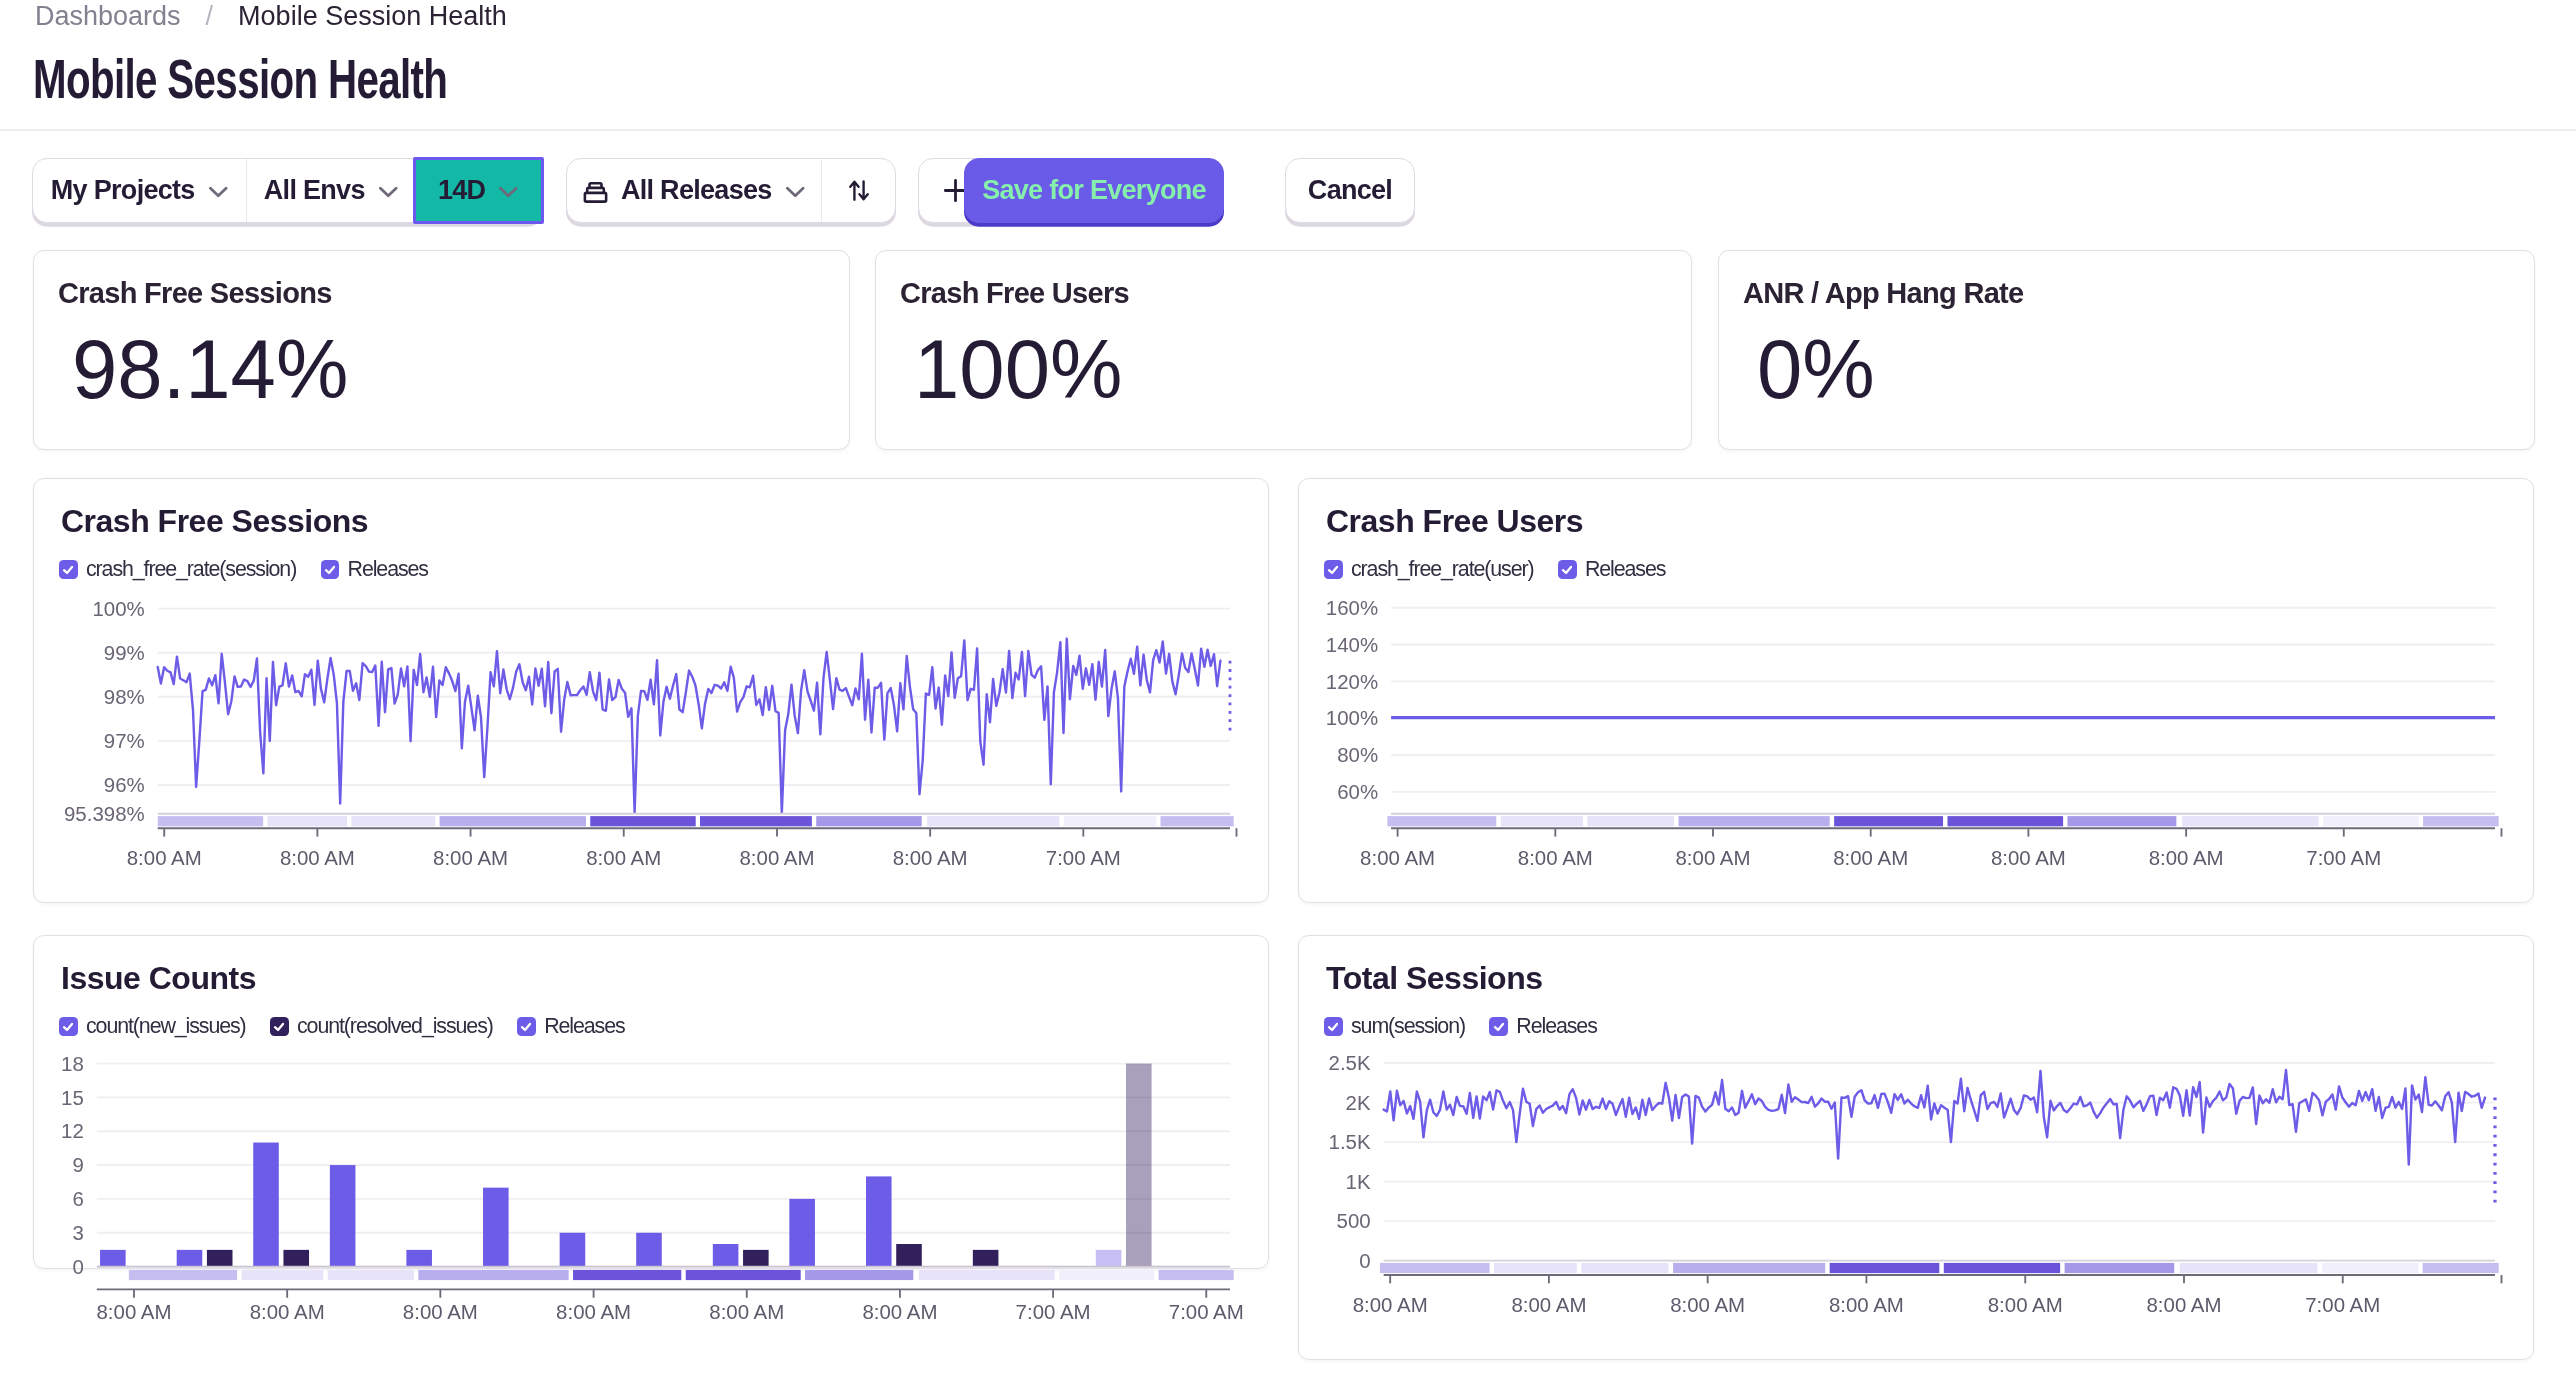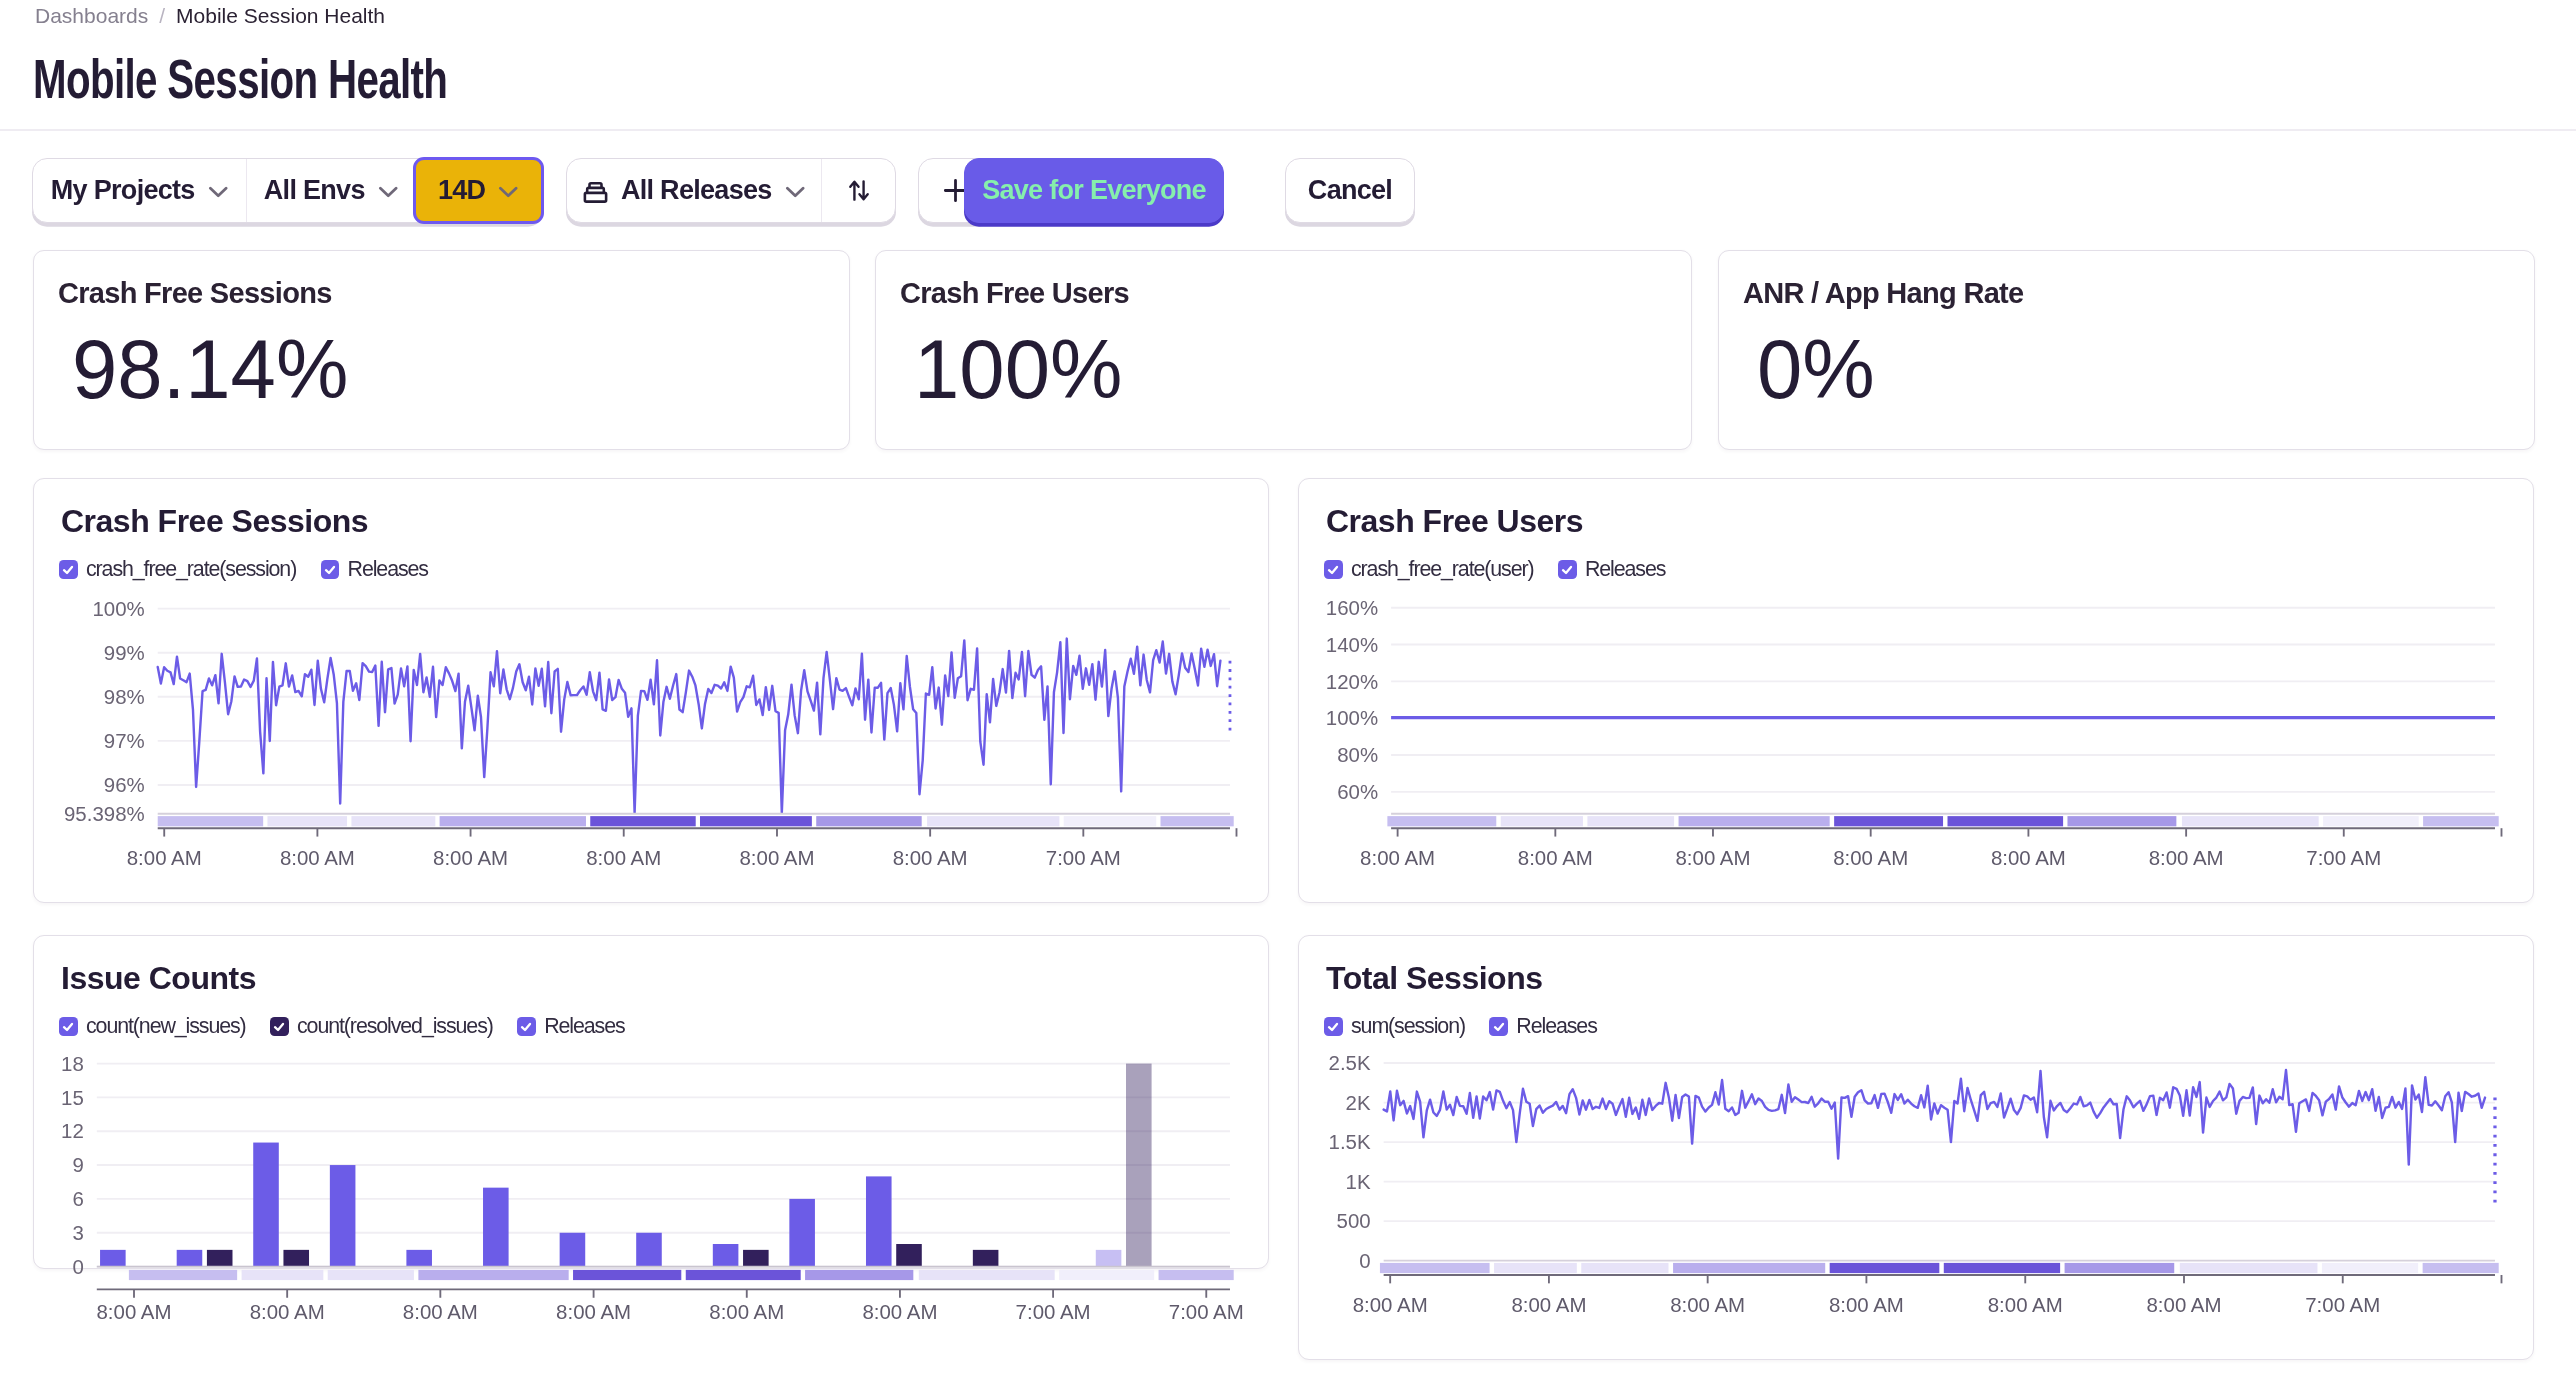--- a/index.html
+++ b/index.html
@@ -1,16 +1,16 @@
 <!DOCTYPE html>
 <html style="font-size:15px"><head><meta charset="utf-8">
 <style>
 * { margin:0; padding:0; box-sizing:border-box; }
 html,body { width:2576px; height:1376px; background:#fff; font-family:"Liberation Sans", sans-serif; overflow:hidden; position:relative; }
-.crumbs { position:absolute; left:35px; top:1.9px; font-size:21px; line-height:28px; color:#85808F; display:flex; gap:11px; }
+.crumbs { position:absolute; left:35px; top:1.9px; font-size:27px; line-height:28px; color:#85808F; display:flex; gap:25px; }
 .crumbs .cur { color:#2B2233; }
 .crumbs .sep { color:#B9B4C1; }
 .pagetitle { position:absolute; left:33px; top:46px; font-size:56px; font-weight:700; color:#241C34; letter-spacing:-0.9px; transform:scaleX(0.72); transform-origin:0 50%; white-space:nowrap; }
 .hdrline { position:absolute; left:0; top:129px; width:2576px; height:1.9px; background:#EFECF2; }
 .btn { position:absolute; top:158px; height:65px; background:#fff; border:1.9px solid #DFDAE4; border-radius:15px; box-shadow:0 3.7px 0 #DCD7E1; display:flex; align-items:center; justify-content:center; font-size:27px; font-weight:700; color:#241C34; letter-spacing:-0.7px; white-space:nowrap; }
 .seg { position:absolute; top:0; bottom:0; display:flex; align-items:center; justify-content:center; gap:13px; font-size:27px; font-weight:700; color:#241C34; letter-spacing:-0.7px; white-space:nowrap; }
 .chev { margin-top:3.7px; }
 .card { position:absolute; background:#fff; border:1.9px solid #E3DFE8; border-radius:11px; box-shadow:0 1.9px 3.7px rgba(43,34,51,0.04); }
 .card .ctitle { position:absolute; left:24px; top:26px; font-size:29px; font-weight:700; color:#2B2233; letter-spacing:-0.7px; }
 .card .cnum { position:absolute; left:38px; top:70px; font-size:84px; font-weight:400; color:#241C34; transform:scaleX(0.97); transform-origin:0 0; white-space:nowrap; }
@@ -29,21 +29,21 @@
 <div class="pagetitle">Mobile Session Health</div>
 <div class="hdrline"></div>
 
 <div class="btn" style="left:32px;width:511px;justify-content:flex-start;">
   <div class="seg" style="left:0;width:213px;">My Projects <svg class="chev" width="20.5" height="12" viewBox="0 0 22 13">
         <path d="M2.5 2.5 L11 10.5 L19.5 2.5" fill="none" stroke="#6F6878" stroke-width="3" stroke-linecap="round" stroke-linejoin="round"></path>
       </svg></div>
   <div class="seg" style="left:213px;width:169px;border-left:1.9px solid #ECE8F0;">All Envs <svg class="chev" width="20.5" height="12" viewBox="0 0 22 13">
         <path d="M2.5 2.5 L11 10.5 L19.5 2.5" fill="none" stroke="#6F6878" stroke-width="3" stroke-linecap="round" stroke-linejoin="round"></path>
       </svg></div>
-  <div class="seg" style="left:380px;right:-1.9px;border:3.7px solid #6E59F0;border-radius:11px;top:-1.9px;bottom:-1.9px;background:#eab308;text-align:right;">14D <svg class="chev" width="20.5" height="12" viewBox="0 0 22 13">
+  <div class="seg" style="left:380px;right:-1.9px;border:3.7px solid #6E59F0;border-radius:2px;top:-1.9px;bottom:-1.9px;background:#14b8a6;text-align:right;">14D <svg class="chev" width="20.5" height="12" viewBox="0 0 22 13">
         <path d="M2.5 2.5 L11 10.5 L19.5 2.5" fill="none" stroke="#6F6878" stroke-width="3" stroke-linecap="round" stroke-linejoin="round"></path>
       </svg></div>
 </div>
 <div class="btn" style="left:566px;width:330px;justify-content:flex-start;">
   <div class="seg" style="left:0;width:254px;"><svg width="25" height="24" viewBox="0 0 27 26">
         <g fill="none" stroke="#241C34" stroke-width="2.8" stroke-linejoin="round">
           <rect x="2" y="15" width="23" height="9.5" rx="1.5"></rect>
           <path d="M4.5 15 v-3.8 a1.6 1.6 0 0 1 1.6 -1.6 h14.8 a1.6 1.6 0 0 1 1.6 1.6 V15"></path>
           <path d="M7 9.6 v-3.4 a1.6 1.6 0 0 1 1.6 -1.6 h9.8 a1.6 1.6 0 0 1 1.6 1.6 V9.6"></path>
         </g>

